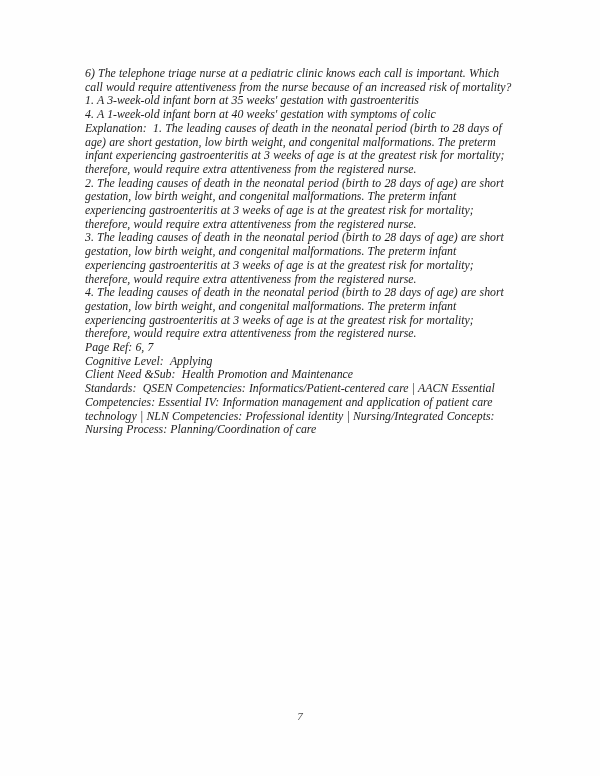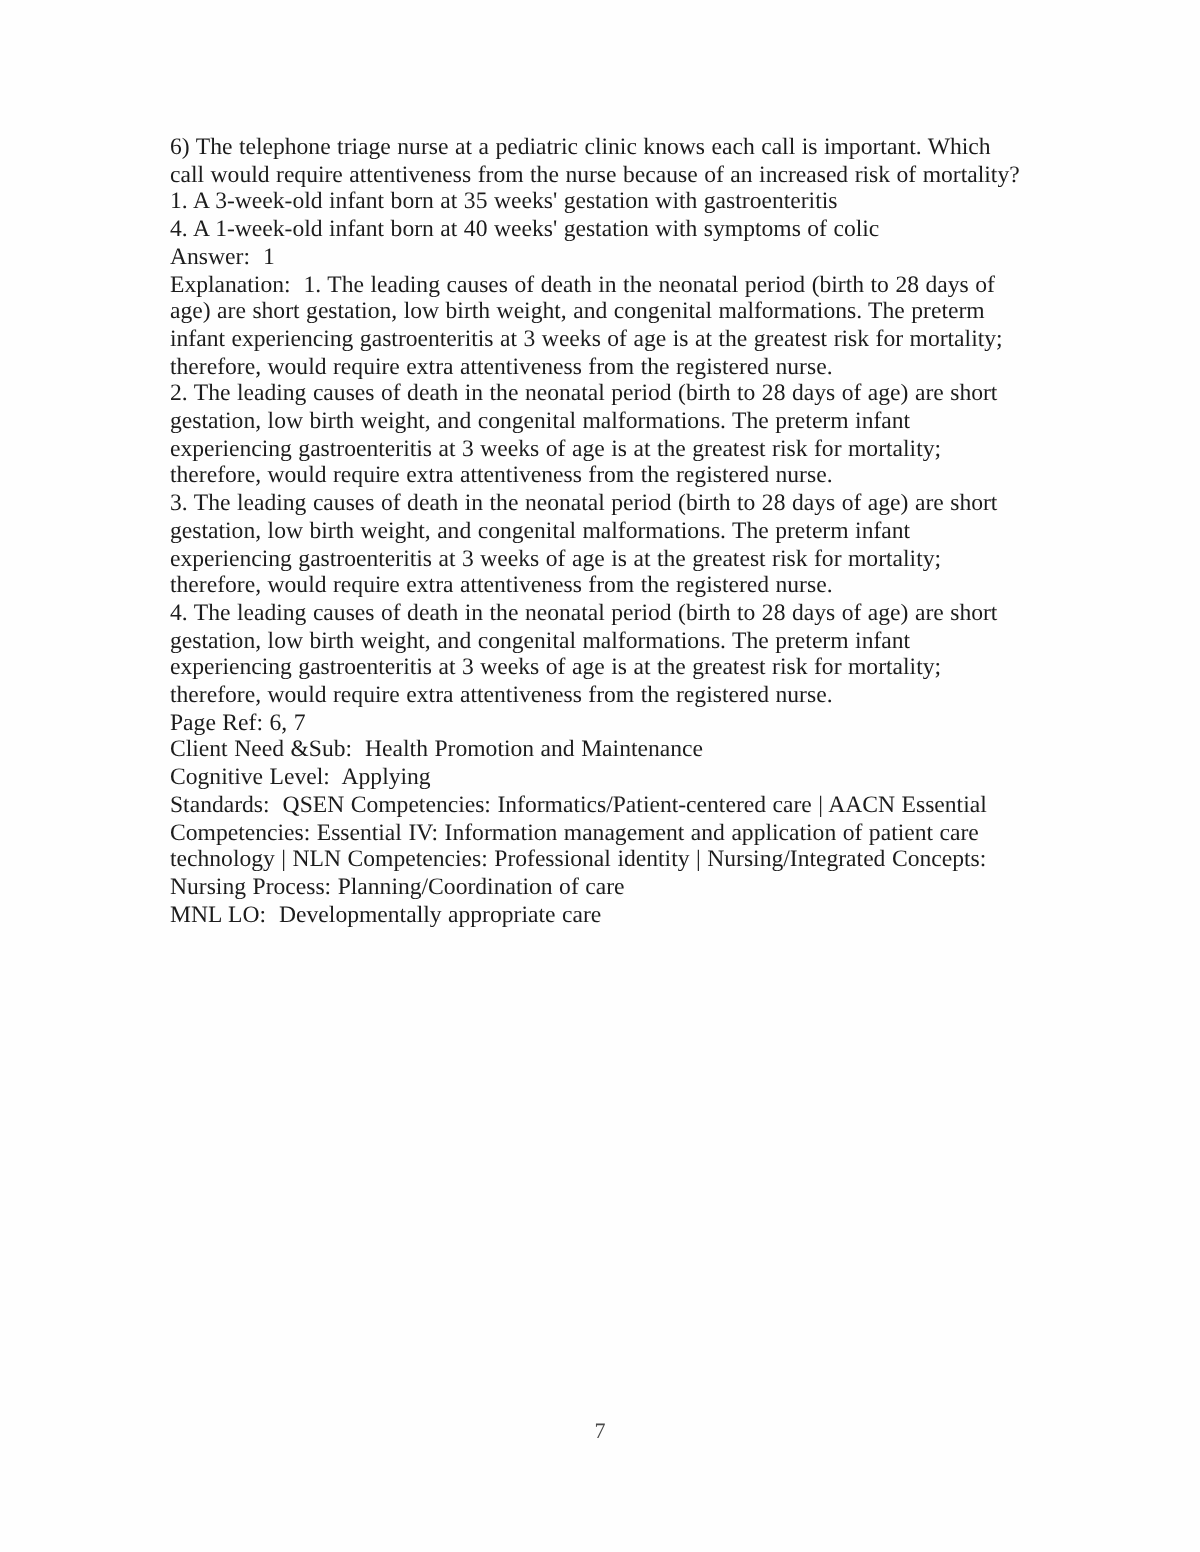--- a/index.html
+++ b/index.html
@@ -14,20 +14,21 @@
     overflow: hidden;
     font-family: "Liberation Serif", "DejaVu Serif", serif;
   }
   .page {
     position: absolute;
     left: 0;
     top: 0;
     width: 600px;
     height: 776px;
     background: #fefefe;
+    font-style: italic;
   }
   .content {
     position: absolute;
     left: 85px;
     top: 67px;
     width: 448px;
     color: #1c1c1c;
     font-size: 11.8px;
     line-height: 13.7px;
     -webkit-font-smoothing: antialiased;
@@ -49,40 +50,38 @@
 </style>
 </head>
 <body>
 
 <div class="page">
   <div class="content">
       <div class="text-block">6) The telephone triage nurse at a pediatric clinic knows each call is important. Which
 call would require attentiveness from the nurse because of an increased risk of mortality?</div>
       <div class="text-block">1. A 3-week-old infant born at 35 weeks' gestation with gastroenteritis</div>
       <div class="text-block">4. A 1-week-old infant born at 40 weeks' gestation with symptoms of colic</div>
-      <div class="text-block">Answer:  1</div>
       <div class="text-block">Explanation:  1. The leading causes of death in the neonatal period (birth to 28 days of
 age) are short gestation, low birth weight, and congenital malformations. The preterm
 infant experiencing gastroenteritis at 3 weeks of age is at the greatest risk for mortality;
 therefore, would require extra attentiveness from the registered nurse.</div>
       <div class="text-block">2. The leading causes of death in the neonatal period (birth to 28 days of age) are short
 gestation, low birth weight, and congenital malformations. The preterm infant
 experiencing gastroenteritis at 3 weeks of age is at the greatest risk for mortality;
 therefore, would require extra attentiveness from the registered nurse.</div>
       <div class="text-block">3. The leading causes of death in the neonatal period (birth to 28 days of age) are short
 gestation, low birth weight, and congenital malformations. The preterm infant
 experiencing gastroenteritis at 3 weeks of age is at the greatest risk for mortality;
 therefore, would require extra attentiveness from the registered nurse.</div>
       <div class="text-block">4. The leading causes of death in the neonatal period (birth to 28 days of age) are short
 gestation, low birth weight, and congenital malformations. The preterm infant
 experiencing gastroenteritis at 3 weeks of age is at the greatest risk for mortality;
 therefore, would require extra attentiveness from the registered nurse.</div>
       <div class="text-block">Page Ref: 6, 7</div>
+      <div class="text-block">Cognitive Level:  Applying</div>
       <div class="text-block">Client Need &amp;Sub:  Health Promotion and Maintenance</div>
-      <div class="text-block">Cognitive Level:  Applying</div>
       <div class="text-block">Standards:  QSEN Competencies: Informatics/Patient-centered care | AACN Essential
 Competencies: Essential IV: Information management and application of patient care
 technology | NLN Competencies: Professional identity | Nursing/Integrated Concepts:
 Nursing Process: Planning/Coordination of care</div>
-      <div class="text-block">MNL LO:  Developmentally appropriate care</div>
     </div>
   <div class="page-footer">7</div>
 </div>
 
 </body></html>

